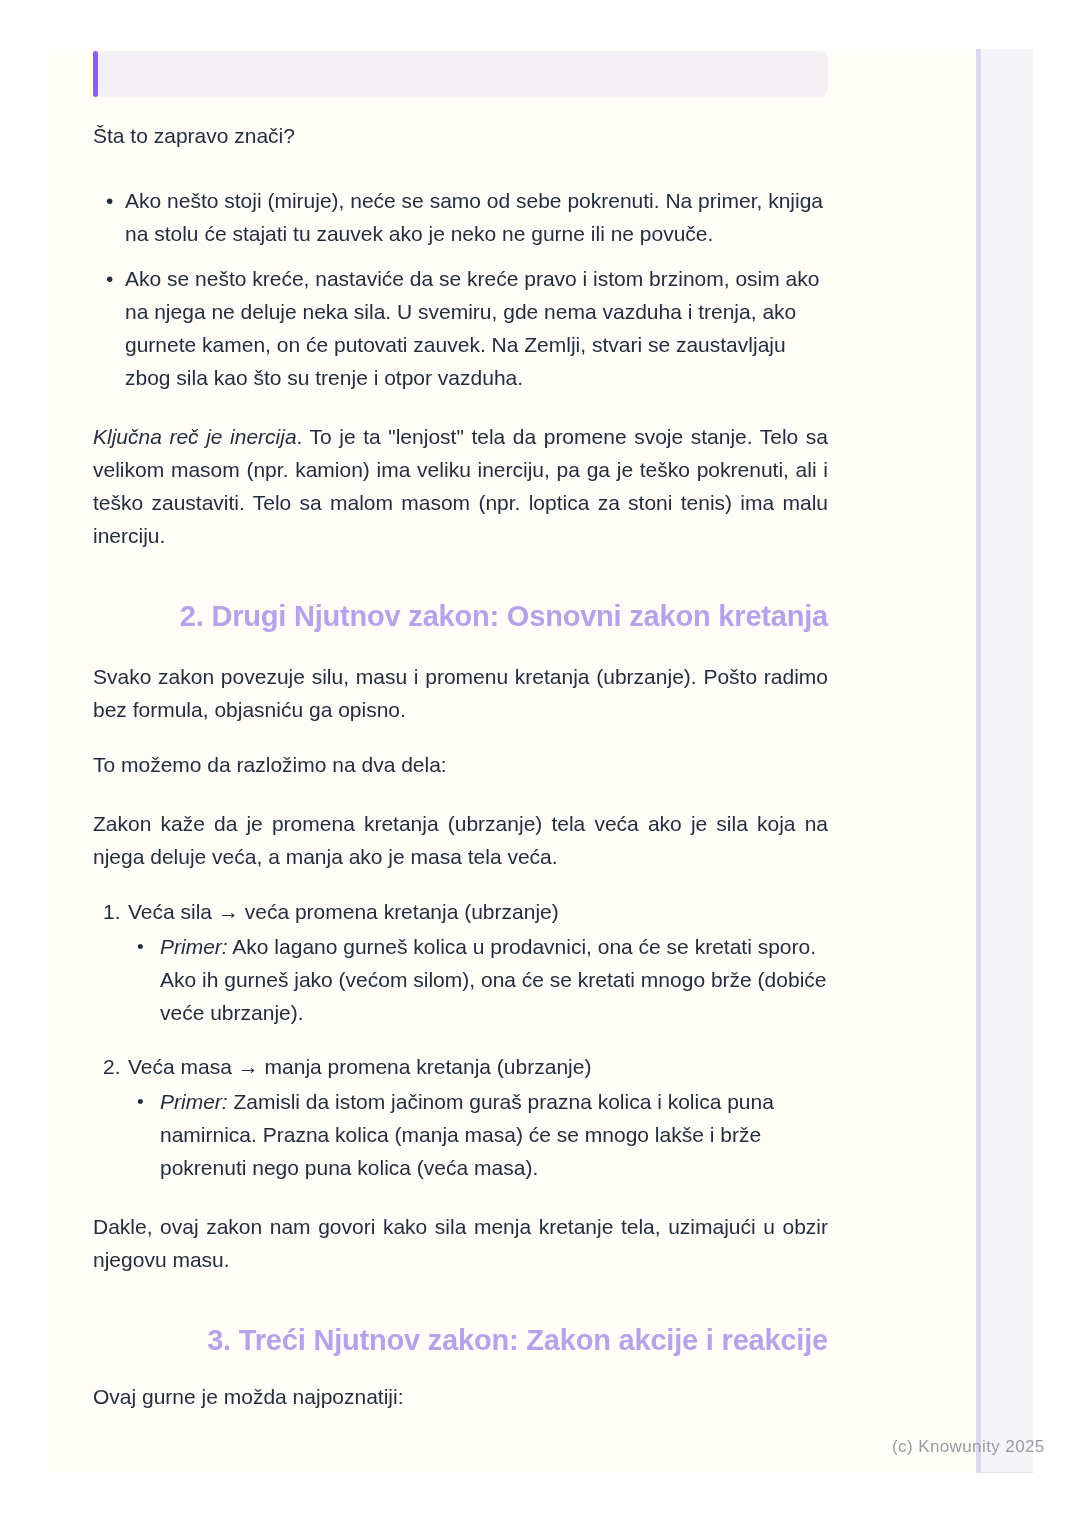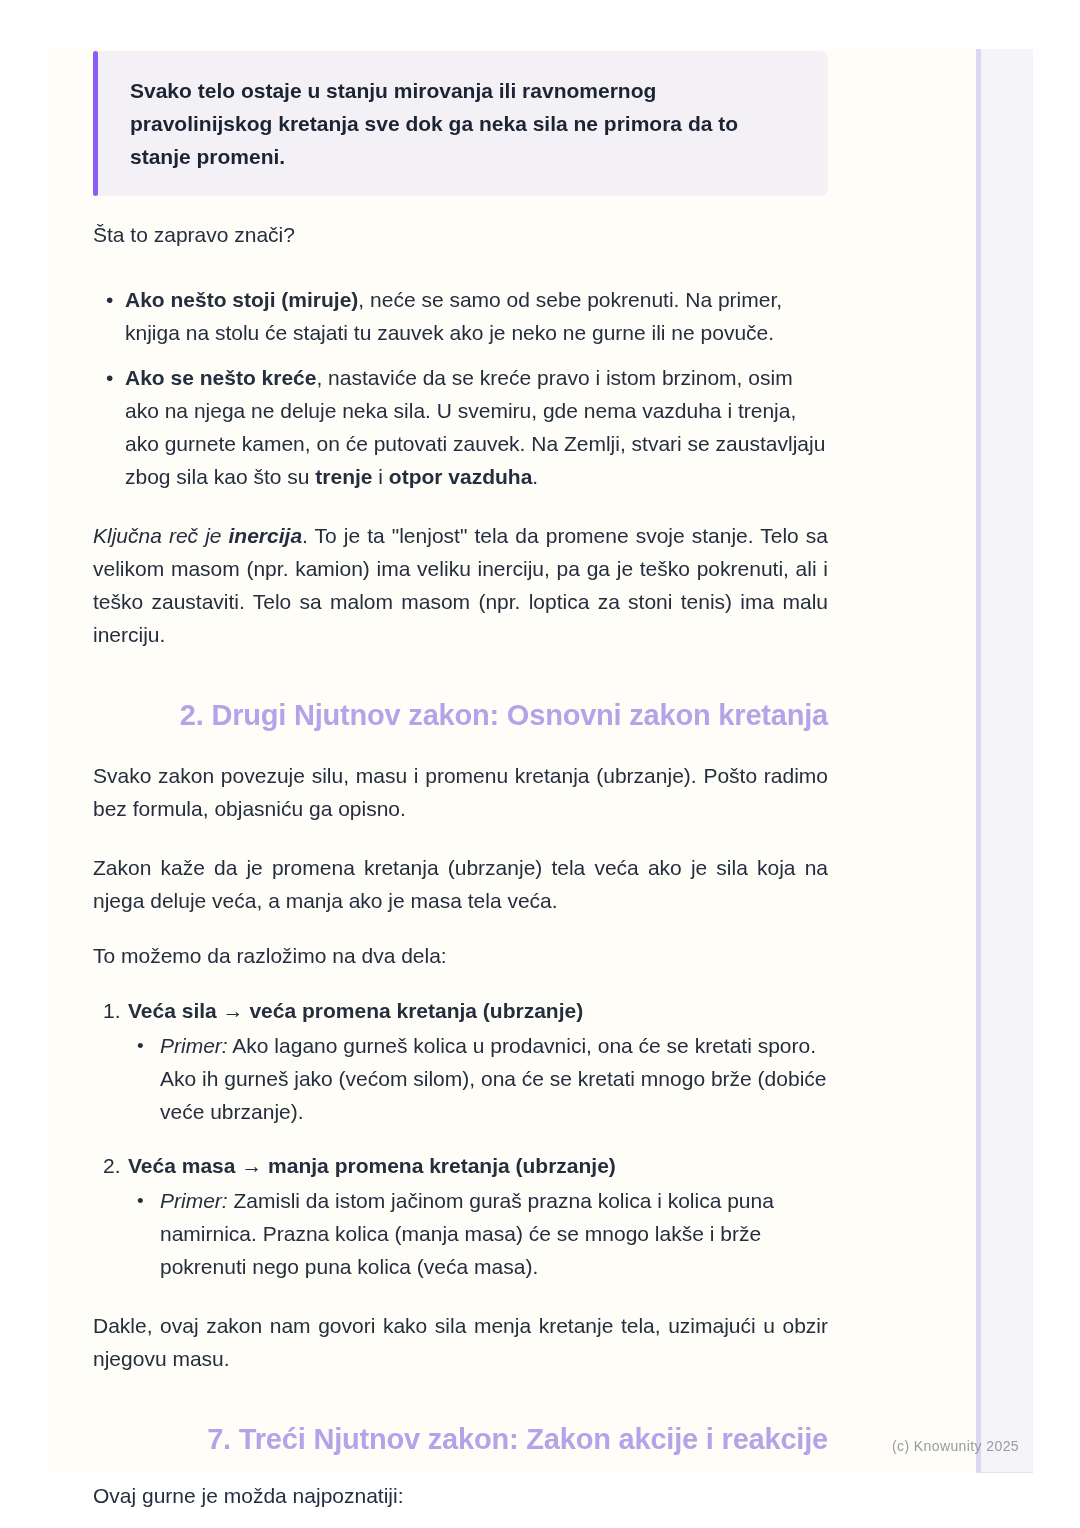--- a/index.html
+++ b/index.html
@@ -58,60 +58,59 @@
   ul.sublist { list-style:none; margin-top:2px; }
   ul.sublist > li { display:flex; }
   .sub-dot { width:67px; flex:0 0 67px; padding-left:44px; font-size:19px; line-height:33px; }
 
   h2.law-heading {
     font-size:29px; font-weight:700; line-height:36px;
     color:#b1a4e9; letter-spacing:-0.2px;
     margin-top:46px; margin-bottom:20px;text-align:right;
   }
 
-  .b { font-weight:700; }
+  .b { font-weight:400; }
   .i { font-style:italic; }
 
   .watermark {
     position:absolute; left:892px; top:1438px;
-    font-size:14px; line-height:17px; color:#9a9aa2; letter-spacing:0.4px;
+    font-size:17px; line-height:17px; color:#9a9aa2; letter-spacing:0.4px;
     white-space:nowrap;
   }
 </style>
 </head>
 <body>
 
 <div class="page">
   <div class="content">
 
     <div class="callout">
       <div class="callout-bar"></div>
-      <div class="callout-text">Svako telo ostaje u stanju mirovanja ili ravnomernog pravolinijskog kretanja sve dok ga neka sila ne primora da to stanje promeni.</div>
     </div>
 
     <p class="body q">Šta to zapravo znači?</p>
 
     <ul class="blist">
       <li>
         <span class="bullet-dot">•</span>
         <div class="li-text"><span class="b">Ako nešto stoji (miruje)</span><span>, neće se samo od sebe pokrenuti. Na primer, knjiga na stolu će stajati tu zauvek ako je neko ne gurne ili ne povuče.</span></div>
       </li>
       <li>
         <span class="bullet-dot">•</span>
         <div class="li-text"><span class="b">Ako se nešto kreće</span><span>, nastaviće da se kreće pravo i istom brzinom, osim ako na njega ne deluje neka sila. U svemiru, gde nema vazduha i trenja, ako gurnete kamen, on će putovati zauvek. Na Zemlji, stvari se zaustavljaju zbog sila kao što su </span><span class="b">trenje</span><span> i </span><span class="b">otpor vazduha</span><span>.</span></div>
       </li>
     </ul>
 
     <p class="body justify"><span class="i">Ključna reč je </span><span class="b i">inercija</span><span>. To je ta "lenjost" tela da promene svoje stanje. Telo sa velikom masom (npr. kamion) ima veliku inerciju, pa ga je teško pokrenuti, ali i teško zaustaviti. Telo sa malom masom (npr. loptica za stoni tenis) ima malu inerciju.</span></p>
 
     <h2 class="law-heading">2. Drugi Njutnov zakon: Osnovni zakon kretanja</h2>
 
     <p class="body justify">Svako zakon povezuje silu, masu i promenu kretanja (ubrzanje). Pošto radimo bez formula, objasniću ga opisno.</p>
+    <p class="body">To možemo da razložimo na dva dela:</p>
     <p class="body justify">Zakon kaže da je promena kretanja (ubrzanje) tela veća ako je sila koja na njega deluje veća, a manja ako je masa tela veća.</p>
-    <p class="body">To možemo da razložimo na dva dela:</p>
 
     <ol class="nlist">
       <li>
         <div class="oli-head">
           <span class="oli-num">1.</span>
           <div class="oli-text"><span class="b">Veća sila → veća promena kretanja (ubrzanje)</span></div>
         </div>
         <ul class="sublist">
           <li>
             <span class="sub-dot">•</span>
@@ -128,21 +127,21 @@
           <li>
             <span class="sub-dot">•</span>
             <div class="li-text"><span class="i">Primer:</span><span> Zamisli da istom jačinom guraš prazna kolica i kolica puna namirnica. Prazna kolica (manja masa) će se mnogo lakše i brže pokrenuti nego puna kolica (veća masa).</span></div>
           </li>
         </ul>
       </li>
     </ol>
 
     <p class="body justify">Dakle, ovaj zakon nam govori kako sila menja kretanje tela, uzimajući u obzir njegovu masu.</p>
 
-    <h2 class="law-heading">7. Treći Njutnov zakon: Zakon akcije i reakcije</h2>
+    <h2 class="law-heading">3. Treći Njutnov zakon: Zakon akcije i reakcije</h2>
 
     <p class="body">Ovaj gurne je možda najpoznatiji:</p>
 
   </div>
 </div>
 
 <div class="side-strip"></div>
 
 <div class="watermark">(c) Knowunity 2025</div>
 

